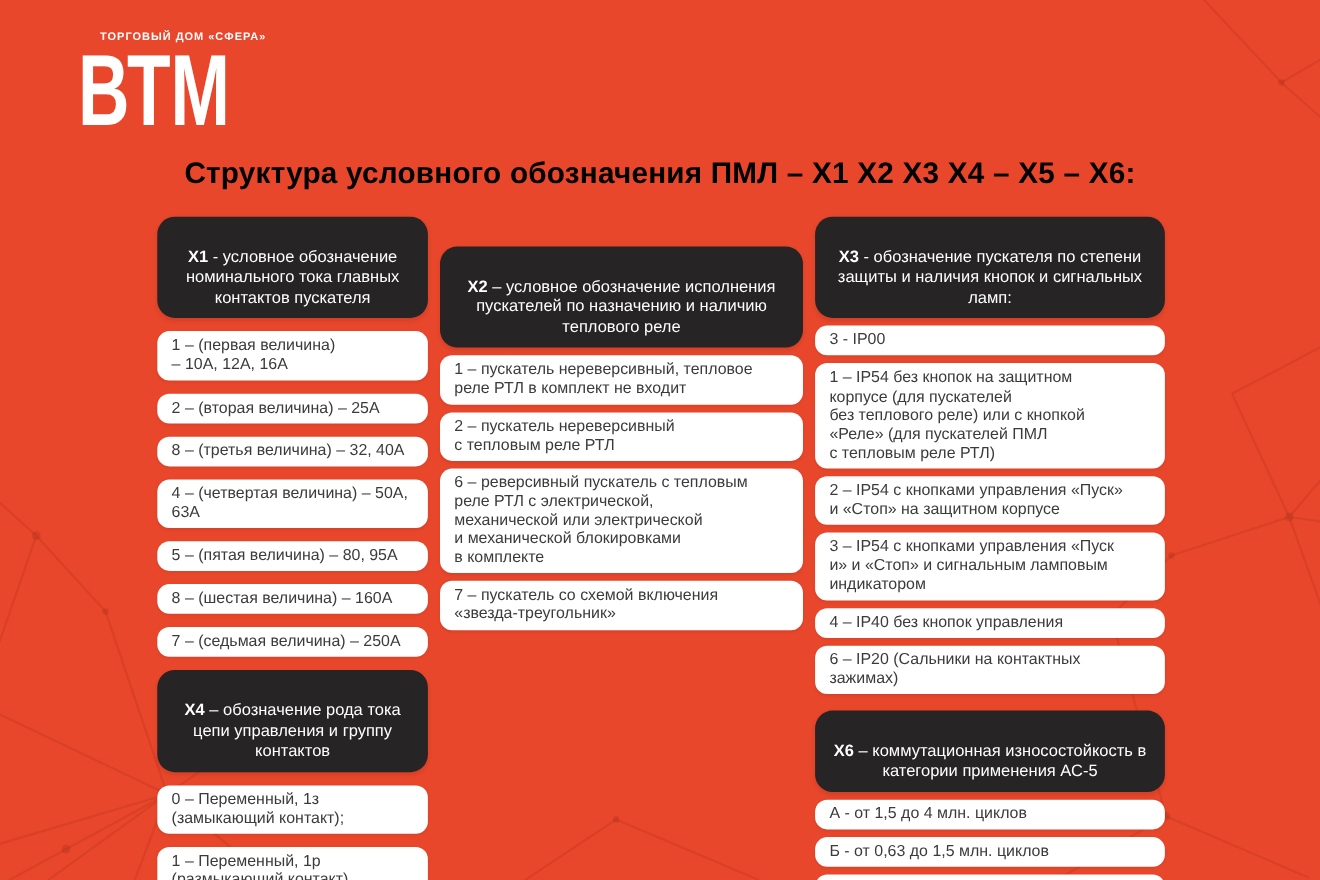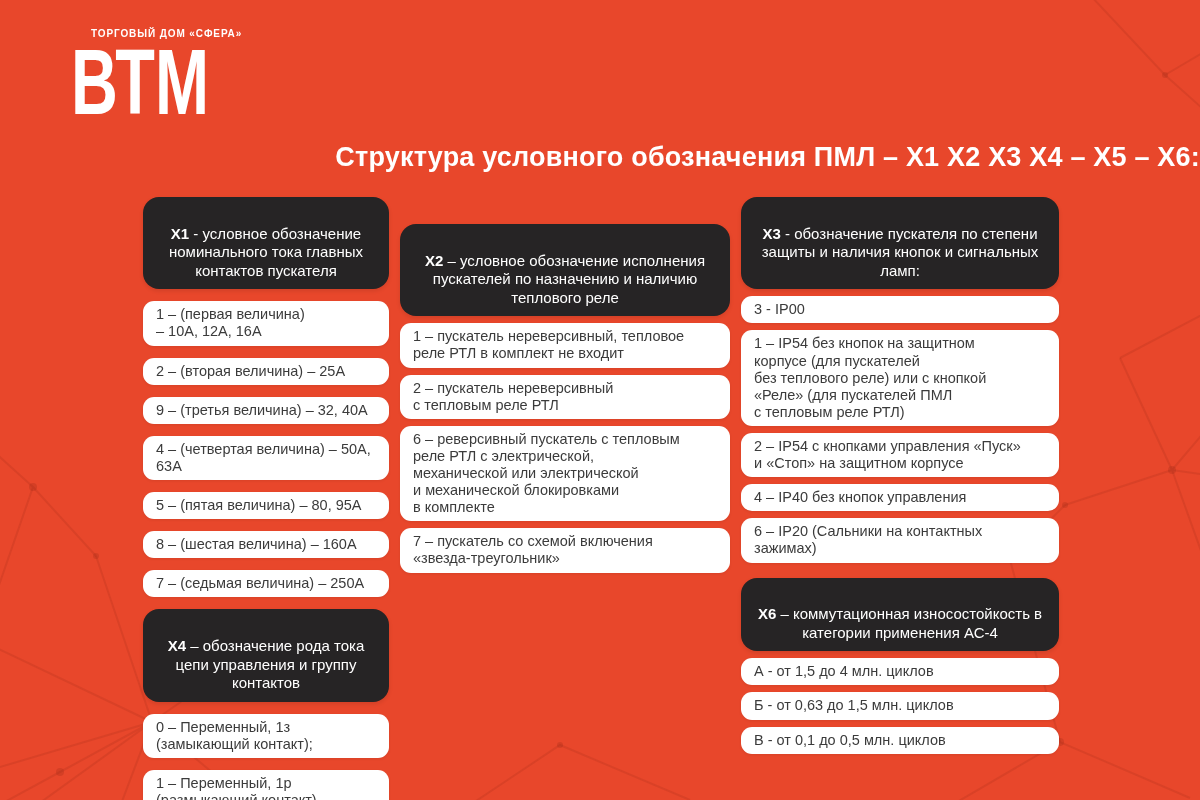--- a/index.html
+++ b/index.html
@@ -17,21 +17,21 @@
   .logo { position:absolute; left:71px; top:28px; color:#FFFFFF; }
   .logo-tagline {
     font-size:10px; font-weight:700; letter-spacing:0.9px;
     margin-left:20px; margin-bottom:4px; white-space:nowrap;
   }
   .logo-brand-svg { display:block; }
 
   
   .page-title {
     position:absolute; top:142px; left:0; width:100%;
-    text-align:right; color:#ffffff;
+    text-align:center; color:#000000;
     font-size:27px; font-weight:800; letter-spacing:0.2px;
     white-space:nowrap;
   }
 
   
   .board { position:absolute; left:143px; top:197px; display:flex; gap:11px; align-items:flex-start; }
   .left-wrap { width:587px; }
   .left-cols { display:flex; gap:11px; align-items:flex-start; }
   .col { display:flex; flex-direction:column; gap:7px; }
   .col-x1 { width:246px;gap:12px; }
@@ -104,21 +104,21 @@
   <div class="left-wrap">
     <div class="left-cols">
 
       <div class="col col-x1">
         <div class="dark-panel">
           <span class="code">Х1</span><span> - условное обозначение номинального тока главных контактов пускателя</span>
         </div>
         <div class="item">1 – (первая величина)
 – 10А, 12А, 16А</div>
         <div class="item">2 – (вторая величина) – 25А</div>
-        <div class="item">9 – (третья величина) – 32, 40А</div>
+        <div class="item">8 – (третья величина) – 32, 40А</div>
         <div class="item">4 – (четвертая величина) – 50А,
 63А</div>
         <div class="item">5 – (пятая величина) – 80, 95А</div>
         <div class="item">8 – (шестая величина) – 160А</div>
         <div class="item">7 – (седьмая величина) – 250А</div>
 
         <div class="dark-panel">
           <span class="code">Х4</span><span> – обозначение рода тока цепи управления и группу контактов</span>
         </div>
         <div class="item">0 – Переменный, 1з
@@ -155,24 +155,27 @@
       <span class="code">Х3</span><span> - обозначение пускателя по степени защиты и наличия кнопок и сигнальных ламп:</span>
     </div>
     <div class="item">3 - IP00</div>
     <div class="item">1 – IP54 без кнопок на защитном
 корпусе (для пускателей
 без теплового реле) или с кнопкой
 «Реле» (для пускателей ПМЛ
 с тепловым реле РТЛ)</div>
     <div class="item">2 – IP54 с кнопками управления «Пуск»
 и «Стоп» на защитном корпусе</div>
+    <div class="item">3 – IP54 с кнопками управления «Пуск
+и» и «Стоп» и сигнальным ламповым
+индикатором</div>
     <div class="item">4 – IP40 без кнопок управления</div>
     <div class="item">6 – IP20 (Сальники на контактных
 зажимах)</div>
 
     <div class="dark-panel x6-header">
-      <span class="code">Х6</span><span> – коммутационная износостойкость в категории применения АС-4</span>
+      <span class="code">Х6</span><span> – коммутационная износостойкость в категории применения АС-5</span>
     </div>
     <div class="item">А - от 1,5 до 4 млн. циклов</div>
     <div class="item">Б - от 0,63 до 1,5 млн. циклов</div>
     <div class="item">В - от 0,1 до 0,5 млн. циклов</div>
   </div>
 </div>
 
 </body></html>

